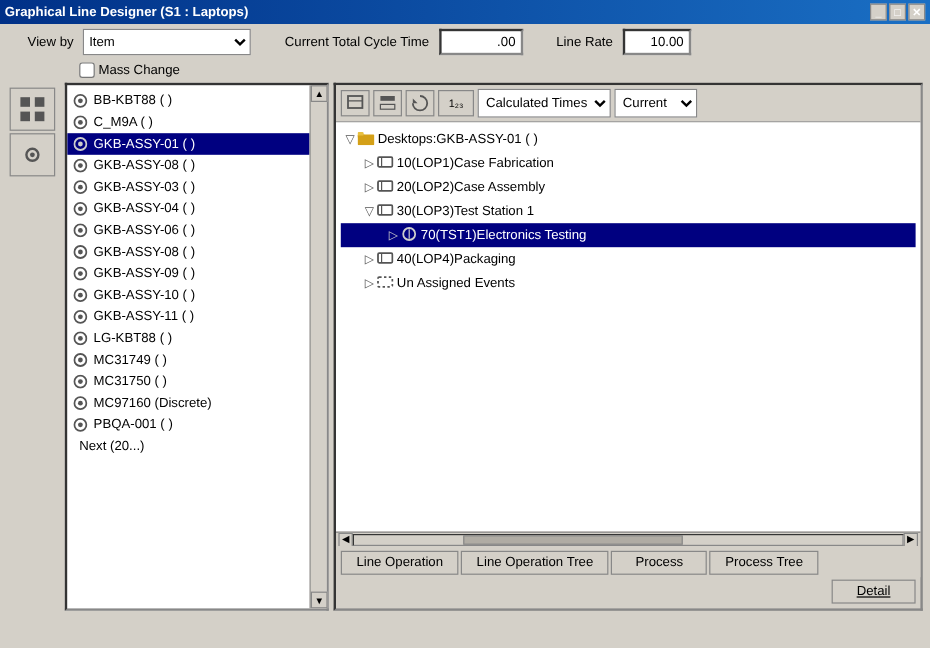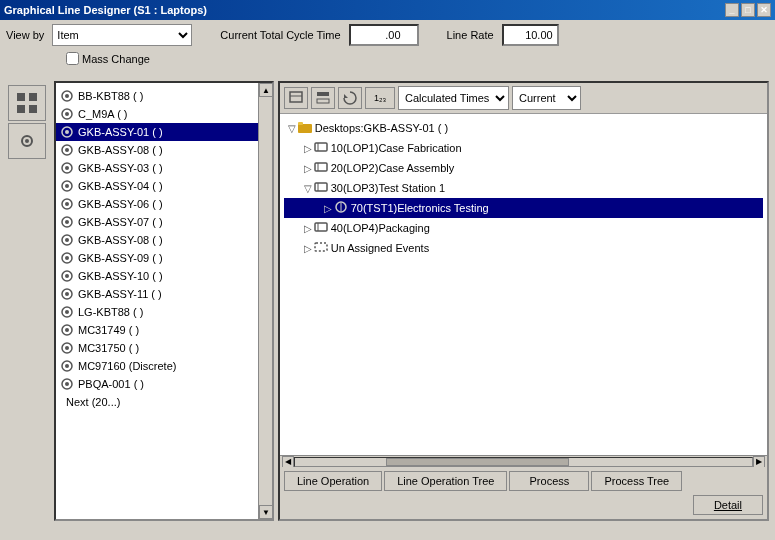--- a/index.html
+++ b/index.html
@@ -41,20 +41,21 @@
     .main-container {
       background: #d4d0c8;
       padding: 4px 6px;
       height: 520px;
     }
     .top-bar {
       display: flex;
       align-items: center;
       margin-bottom: 6px;
       gap: 8px;
+      margin-left: 17px;
     }
     .view-by-label {
       font-size: 11px;
     }
     .view-by-select {
       width: 140px;
       height: 22px;
       font-size: 11px;
       background: white;
       border: 1px solid #888;
@@ -63,39 +64,39 @@
       font-size: 11px;
       margin-left: 20px;
     }
     .cycle-time-input {
       width: 70px;
       height: 22px;
       text-align: right;
       border: 2px inset #888;
       font-size: 11px;
       background: white;
-      padding-right: 16px;
+      padding-right: 4px;
     }
     .rate-label {
       font-size: 11px;
       margin-left: 20px;
     }
     .rate-input {
       width: 57px;
       height: 22px;
       text-align: right;
       border: 2px inset #888;
       font-size: 11px;
       background: white;
       padding-right: 4px;
     }
     .second-bar {
       display: flex;
       align-items: flex-start;
-      margin-bottom: 16px;
+      margin-bottom: 4px;
       gap: 6px;
       padding-left: 60px;
     }
     .mass-change-check {
       display: flex;
       align-items: center;
       gap: 3px;
       font-size: 11px;
     }
     .content-area {
@@ -413,29 +414,20 @@
           </span>
           <span>GKB-ASSY-06 ( )</span>
         </div>
         <div class="tree-item">
           <span class="tree-item-icon">
             <svg width="12" height="12" viewBox="0 0 12 12">
                 <circle cx="6" cy="6" r="5" fill="none" stroke="#555" stroke-width="1.5"></circle>
                 <circle cx="6" cy="6" r="2" fill="#555"></circle>
               </svg>
           </span>
-          <span>GKB-ASSY-07 ( )</span>
-        </div>
-        <div class="tree-item">
-          <span class="tree-item-icon">
-            <svg width="12" height="12" viewBox="0 0 12 12">
-                <circle cx="6" cy="6" r="5" fill="none" stroke="#555" stroke-width="1.5"></circle>
-                <circle cx="6" cy="6" r="2" fill="#555"></circle>
-              </svg>
-          </span>
           <span>GKB-ASSY-08 ( )</span>
         </div>
         <div class="tree-item">
           <span class="tree-item-icon">
             <svg width="12" height="12" viewBox="0 0 12 12">
                 <circle cx="6" cy="6" r="5" fill="none" stroke="#555" stroke-width="1.5"></circle>
                 <circle cx="6" cy="6" r="2" fill="#555"></circle>
               </svg>
           </span>
           <span>GKB-ASSY-09 ( )</span>

